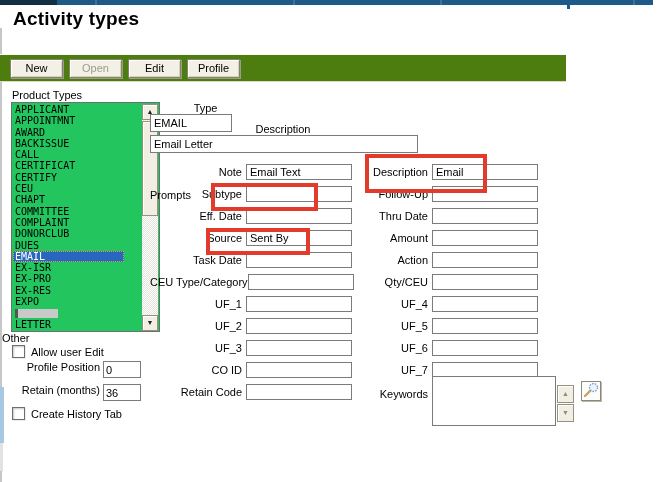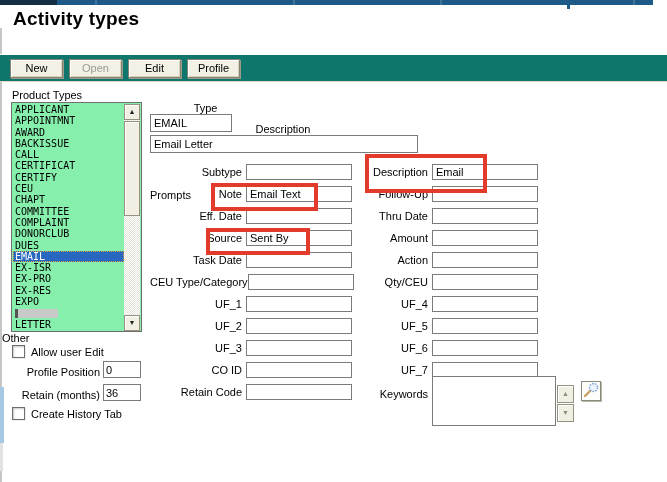--- a/index.html
+++ b/index.html
@@ -13,32 +13,32 @@
   .tick.t1{left:95px}.tick.t2{left:293px}.tick.t3{left:440px}.tick.t4{left:633px}
   .tall-tick{position:absolute;left:567px;top:0;width:3px;height:9px;background:#1d5a87;}
 
   
   .edge-gray{position:absolute;left:0;top:28px;width:2px;height:454px;background:#c6c6c6;}
   .edge-blue{position:absolute;left:0;top:387px;width:4px;height:56px;background:#a6c8e3;}
   .edge-gray2{position:absolute;left:0;top:443px;width:3px;height:28px;background:#e2e2e2;}
 
   .title{position:absolute;left:13px;top:8px;font-size:19px;font-weight:bold;letter-spacing:0.2px;}
 
-  .toolbar{position:absolute;left:0;top:54px;width:667px;height:28px;background:#0f766e;
+  .toolbar{position:absolute;left:0;top:54px;width:566px;height:28px;background:#4d7c0f;
            border-top:1px solid #fbfaf3;border-bottom:1px solid #dbd8c4;box-sizing:border-box;
            display:flex;align-items:center;padding-left:10px;gap:6px;}
   .tb-btn{width:53px;height:19px;background:#f3f1e6;border:1px solid #84836f;
           box-shadow:inset 1px 1px 0 #ffffff,inset -1px -1px 0 #d4d1bd,1px 1px 0 #9d9b89;
           font-family:"Liberation Sans",sans-serif;font-size:11px;color:#000;padding:0;cursor:default;}
   .tb-btn.disabled{color:#9c9b90;}
 
   .pt-label{position:absolute;left:12px;top:89px;}
 
   
-  .listbox{position:absolute;left:11px;top:102px;width:131px;height:230px;background:#86efac;
+  .listbox{position:absolute;left:11px;top:102px;width:149px;height:230px;background:#22c55e;
            border:1px solid #6f6f6f;box-sizing:border-box;}
   .items{position:absolute;left:1px;top:1px;width:111px;height:226px;overflow:hidden;
          font-family:"DejaVu Sans Mono",monospace;font-size:10px;}
   .list-item{height:11.3px;line-height:11.3px;padding-left:2px;white-space:nowrap;}
   .list-item.selected{background:#2767c0;color:#fff;outline:1px dotted #e8a33d;outline-offset:-1px;}
   .redact-sliver{display:inline-block;width:3px;height:9px;background:#555;vertical-align:middle;}
   .redact{display:inline-block;width:40px;height:9px;background:#c9c9c9;vertical-align:middle;}
 
   .vscroll{position:absolute;top:1px;right:1px;width:16px;height:227px;
            background:#fff;background-image:linear-gradient(45deg,#e3e3da 25%,transparent 25%,transparent 75%,#e3e3da 75%),linear-gradient(45deg,#e3e3da 25%,transparent 25%,transparent 75%,#e3e3da 75%);
@@ -49,21 +49,21 @@
   .sbtn.up{top:0}.sbtn.down{bottom:0}
   .thumb{position:absolute;left:0;top:17px;width:16px;height:95px;background:#f1efe4;
          border:1px solid #94927f;box-shadow:inset 1px 1px 0 #fff;box-sizing:border-box;}
 
   
   .other-label{position:absolute;left:2px;top:332px;}
   .cb-row{position:absolute;display:flex;align-items:center;gap:6px;}
   .cb-row.r1{left:12px;top:345px;} .cb-row.r2{left:12px;top:407px;}
   .checkbox{width:11px;height:11px;background:#fff;border:1px solid #6e6e6e;
             box-shadow:inset 1px 1px 2px rgba(0,0,0,.22),1px 1px 0 #ededed;display:inline-block;}
-  .sm-row{position:absolute;left:0;width:141px;display:flex;justify-content:flex-end;align-items:flex-end;gap:3px;}
+  .sm-row{position:absolute;left:0;width:141px;display:flex;justify-content:flex-end;align-items:flex-start;gap:3px;}
   .sm-row.r1{top:361px}.sm-row.r2{top:384px}
   .sm-input{width:32px;height:15px;border:1px solid #7b7b7b;font-family:"Liberation Sans",sans-serif;
             font-size:11px;padding:0 2px;}
 
   
   .frm-row{position:absolute;display:flex;align-items:center;flex-direction:column;}
   .frm-row .lbl{width:57px;text-align:right;margin-right:4px;white-space:nowrap;}
   .type-row{left:150px;top:102px;}
   .desc-row{left:150px;top:123px;}
   .txt-input{height:16px;border:1px solid #7b7b7b;font-family:"Liberation Sans",sans-serif;
@@ -183,26 +183,26 @@
     <input class="txt-input" value="EMAIL" style="">
   </div>
   <div class="frm-row desc-row">
     <span class="lbl">Description</span>
     <input class="txt-input" value="Email Letter" style="">
   </div>
   <div class="prompts-label">Prompts</div>
 
   <div class="col left" id="col-left">
       <div class="frow">
-        <span class="flabel">Subtype</span>
-        <input class="finput" value="" style="">
-      </div>
-      <div class="frow">
         <span class="flabel">Note</span>
         <input class="finput" value="Email Text" style="">
+      </div>
+      <div class="frow">
+        <span class="flabel">Subtype</span>
+        <input class="finput" value="" style="">
       </div>
       <div class="frow">
         <span class="flabel">Eff. Date</span>
         <input class="finput" value="" style="">
       </div>
       <div class="frow">
         <span class="flabel">Source</span>
         <input class="finput" value="Sent By" style="">
       </div>
       <div class="frow">

